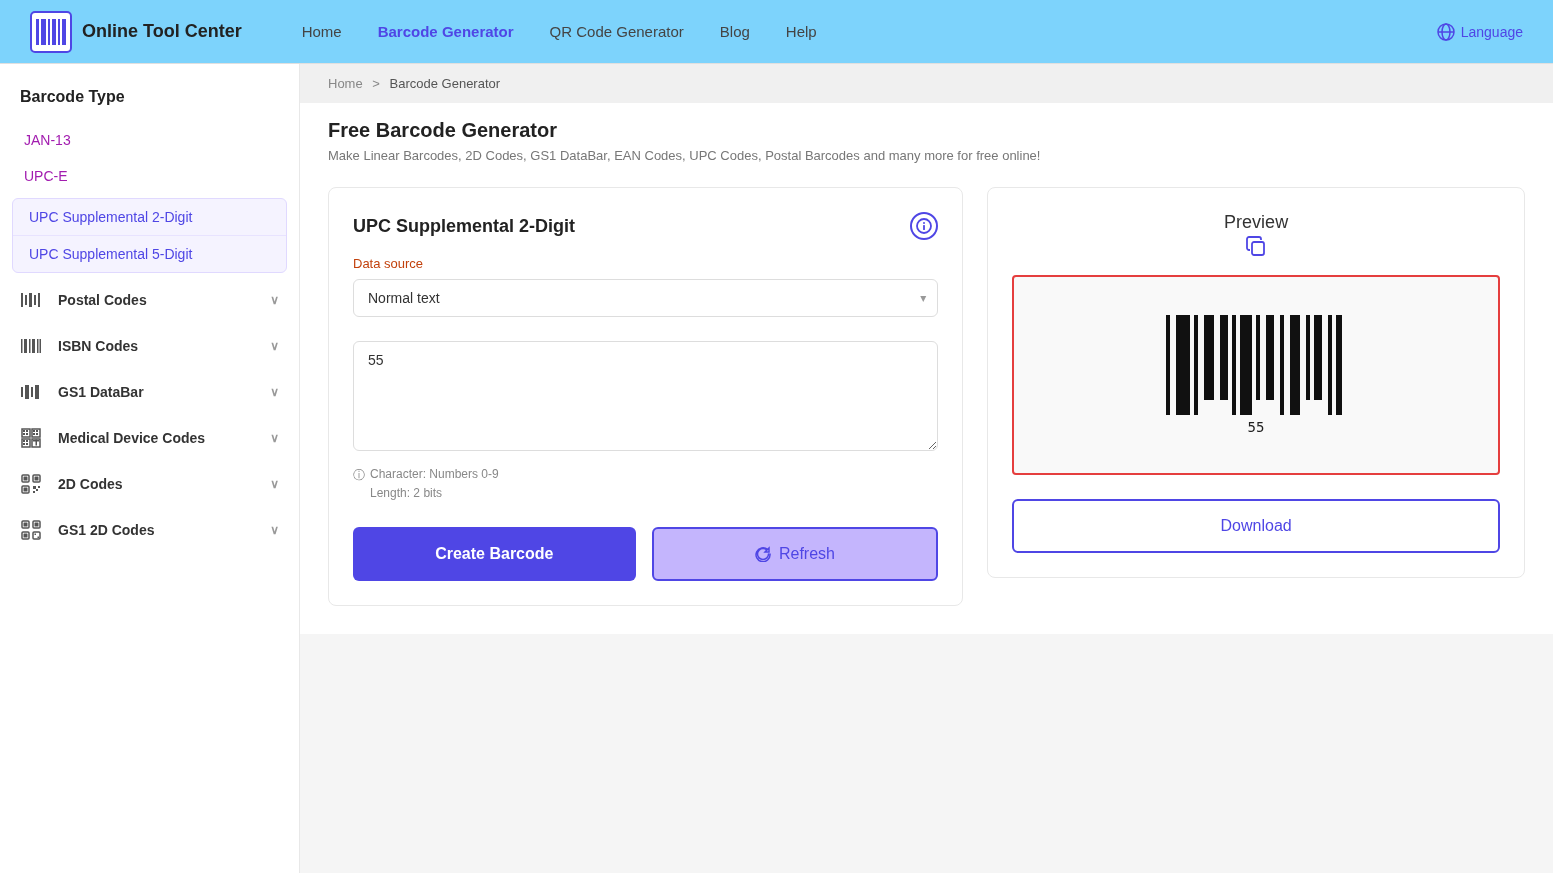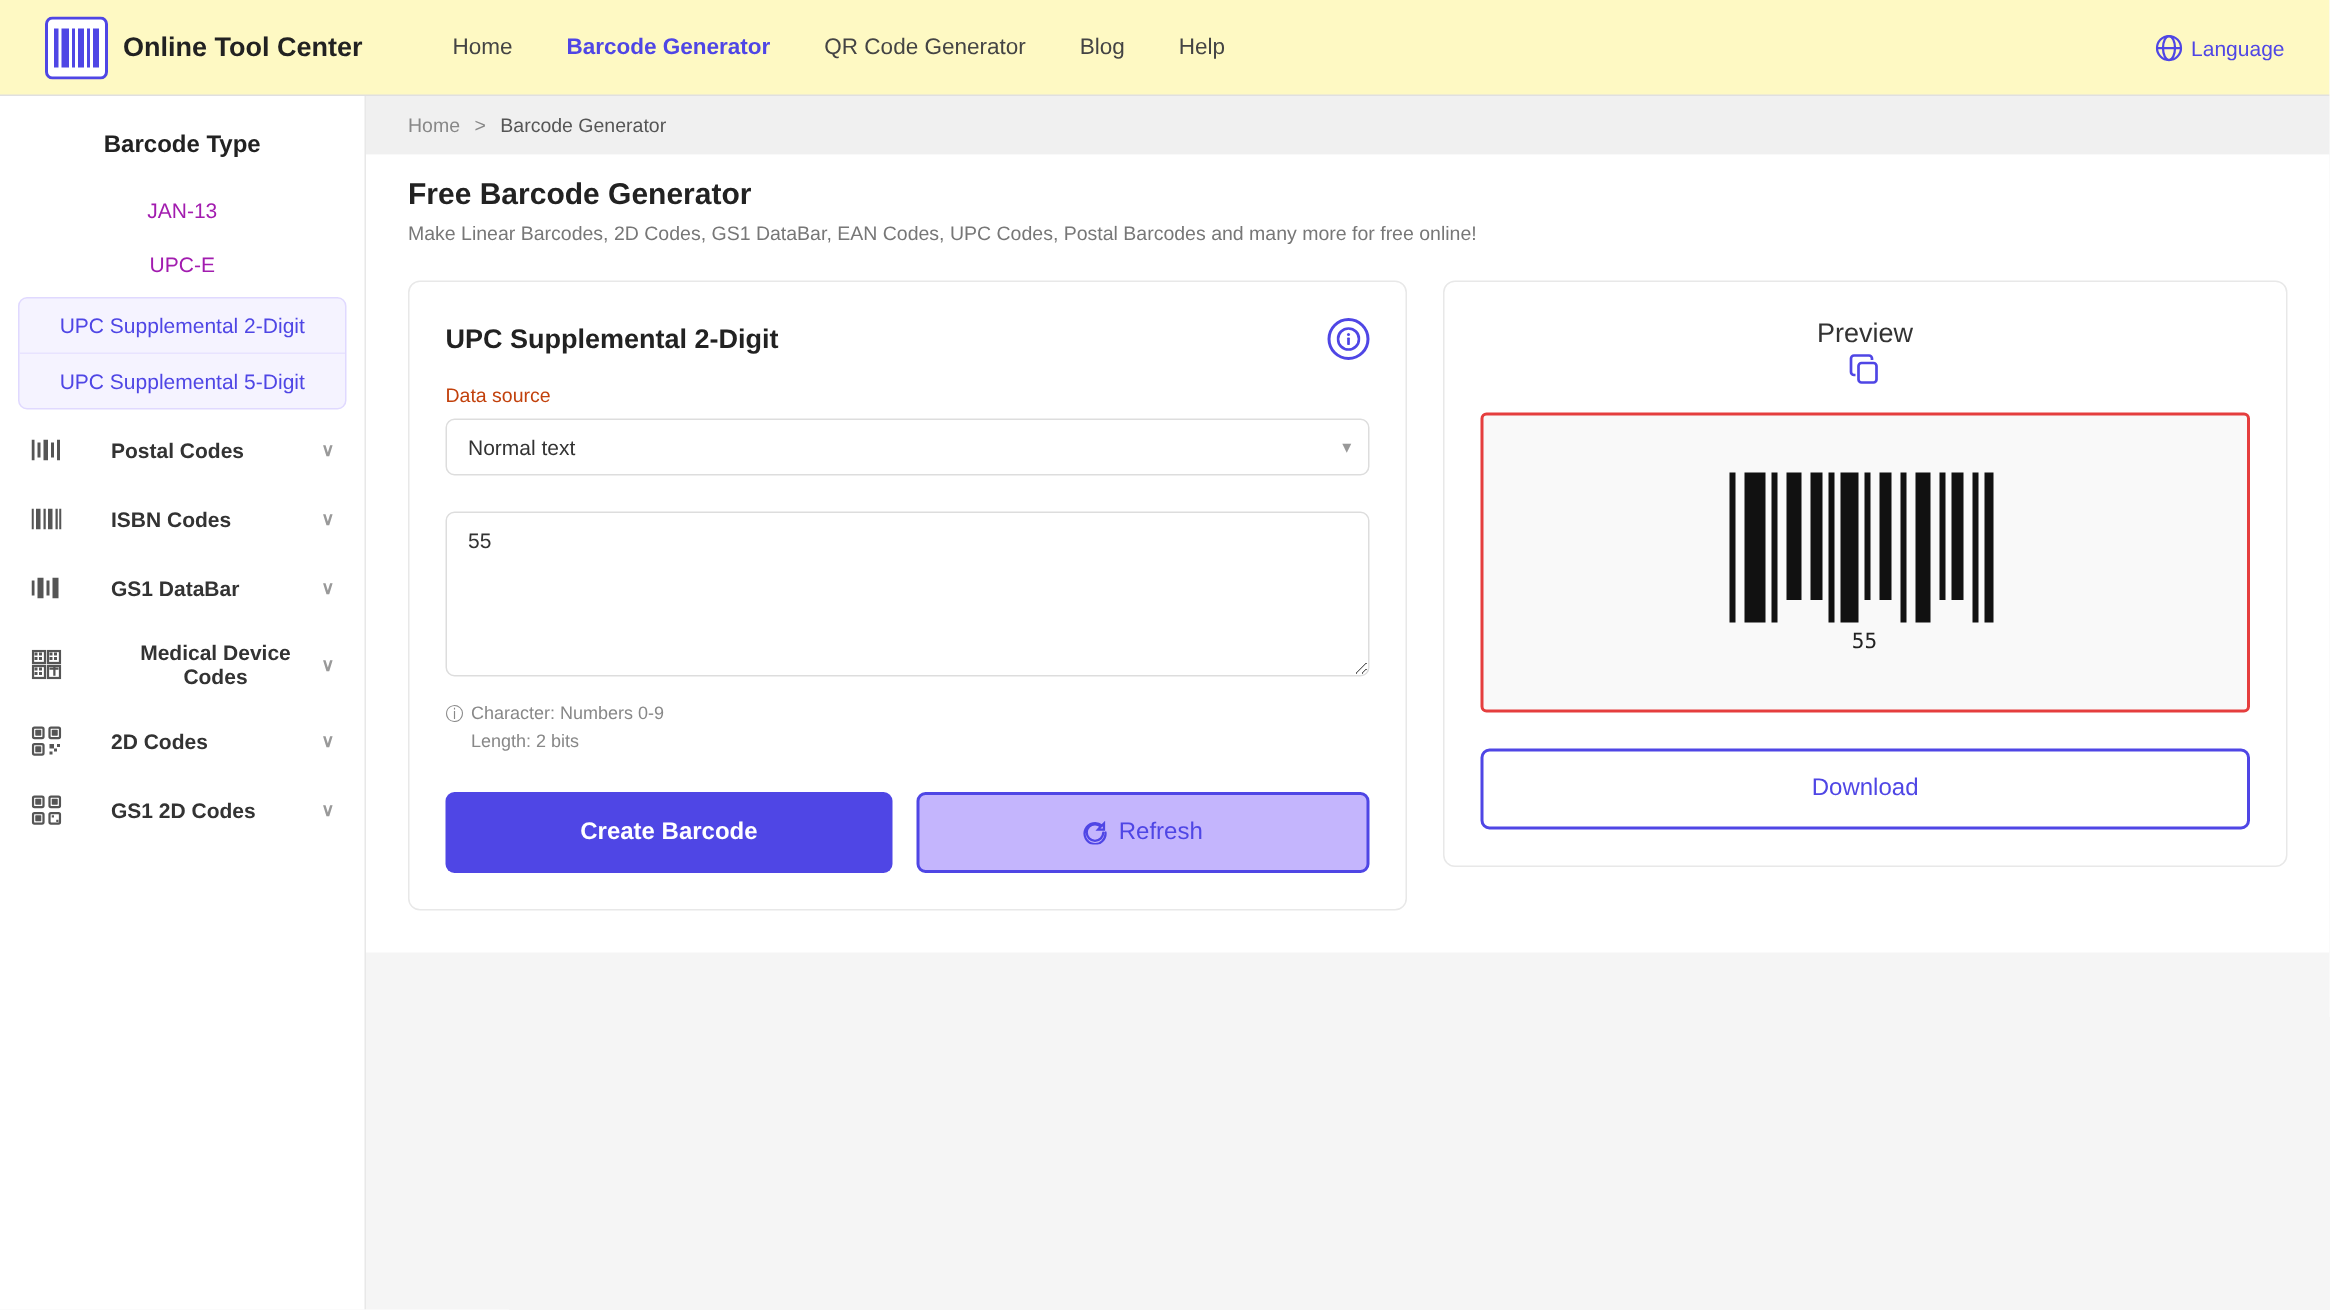--- a/index.html
+++ b/index.html
@@ -1,20 +1,20 @@
 <!DOCTYPE html>
 <html><head>
   <meta charset="utf-8">
   <style>
     * { box-sizing: border-box; margin: 0; padding: 0; }
     body { font-family: -apple-system, BlinkMacSystemFont, 'Segoe UI', sans-serif; background: #f5f5f5; color: #333; }
 
     
     .header {
-      background: #fef9c3;
+      background: #7dd3fc;
       border-bottom: 1px solid #e0e0e0;
       display: flex;
       align-items: center;
       padding: 0 30px;
       height: 64px;
       gap: 40px;
     }
     .logo-area {
       display: flex;
       align-items: center;
@@ -58,26 +58,25 @@
     }
 
     
     .layout {
       display: flex;
       min-height: calc(100vh - 64px);
     }
 
     
     .sidebar {
-      width: 244px;
+      width: 300px;
       background: #fff;
       border-right: 1px solid #e8e8e8;
       padding: 24px 0;
       flex-shrink: 0;
-      text-align: center;
     }
     .sidebar-title {
       font-size: 16px;
       font-weight: 600;
       color: #222;
       padding: 0 20px 16px 20px;
     }
     .sidebar-simple-item {
       padding: 10px 24px;
       font-size: 14px;
@@ -115,21 +114,21 @@
       height: 22px;
       margin-right: 8px;
       display: inline-flex;
       align-items: center;
       justify-content: center;
       font-size: 16px;
     }
     .sidebar-group-label {
       display: flex;
       align-items: center;
-      gap: 24px;
+      gap: 8px;
     }
     .chevron { font-size: 12px; color: #999; }
 
     
     .main {
       flex: 1;
       background: #f5f5f5;
       padding: 0;
     }
 

